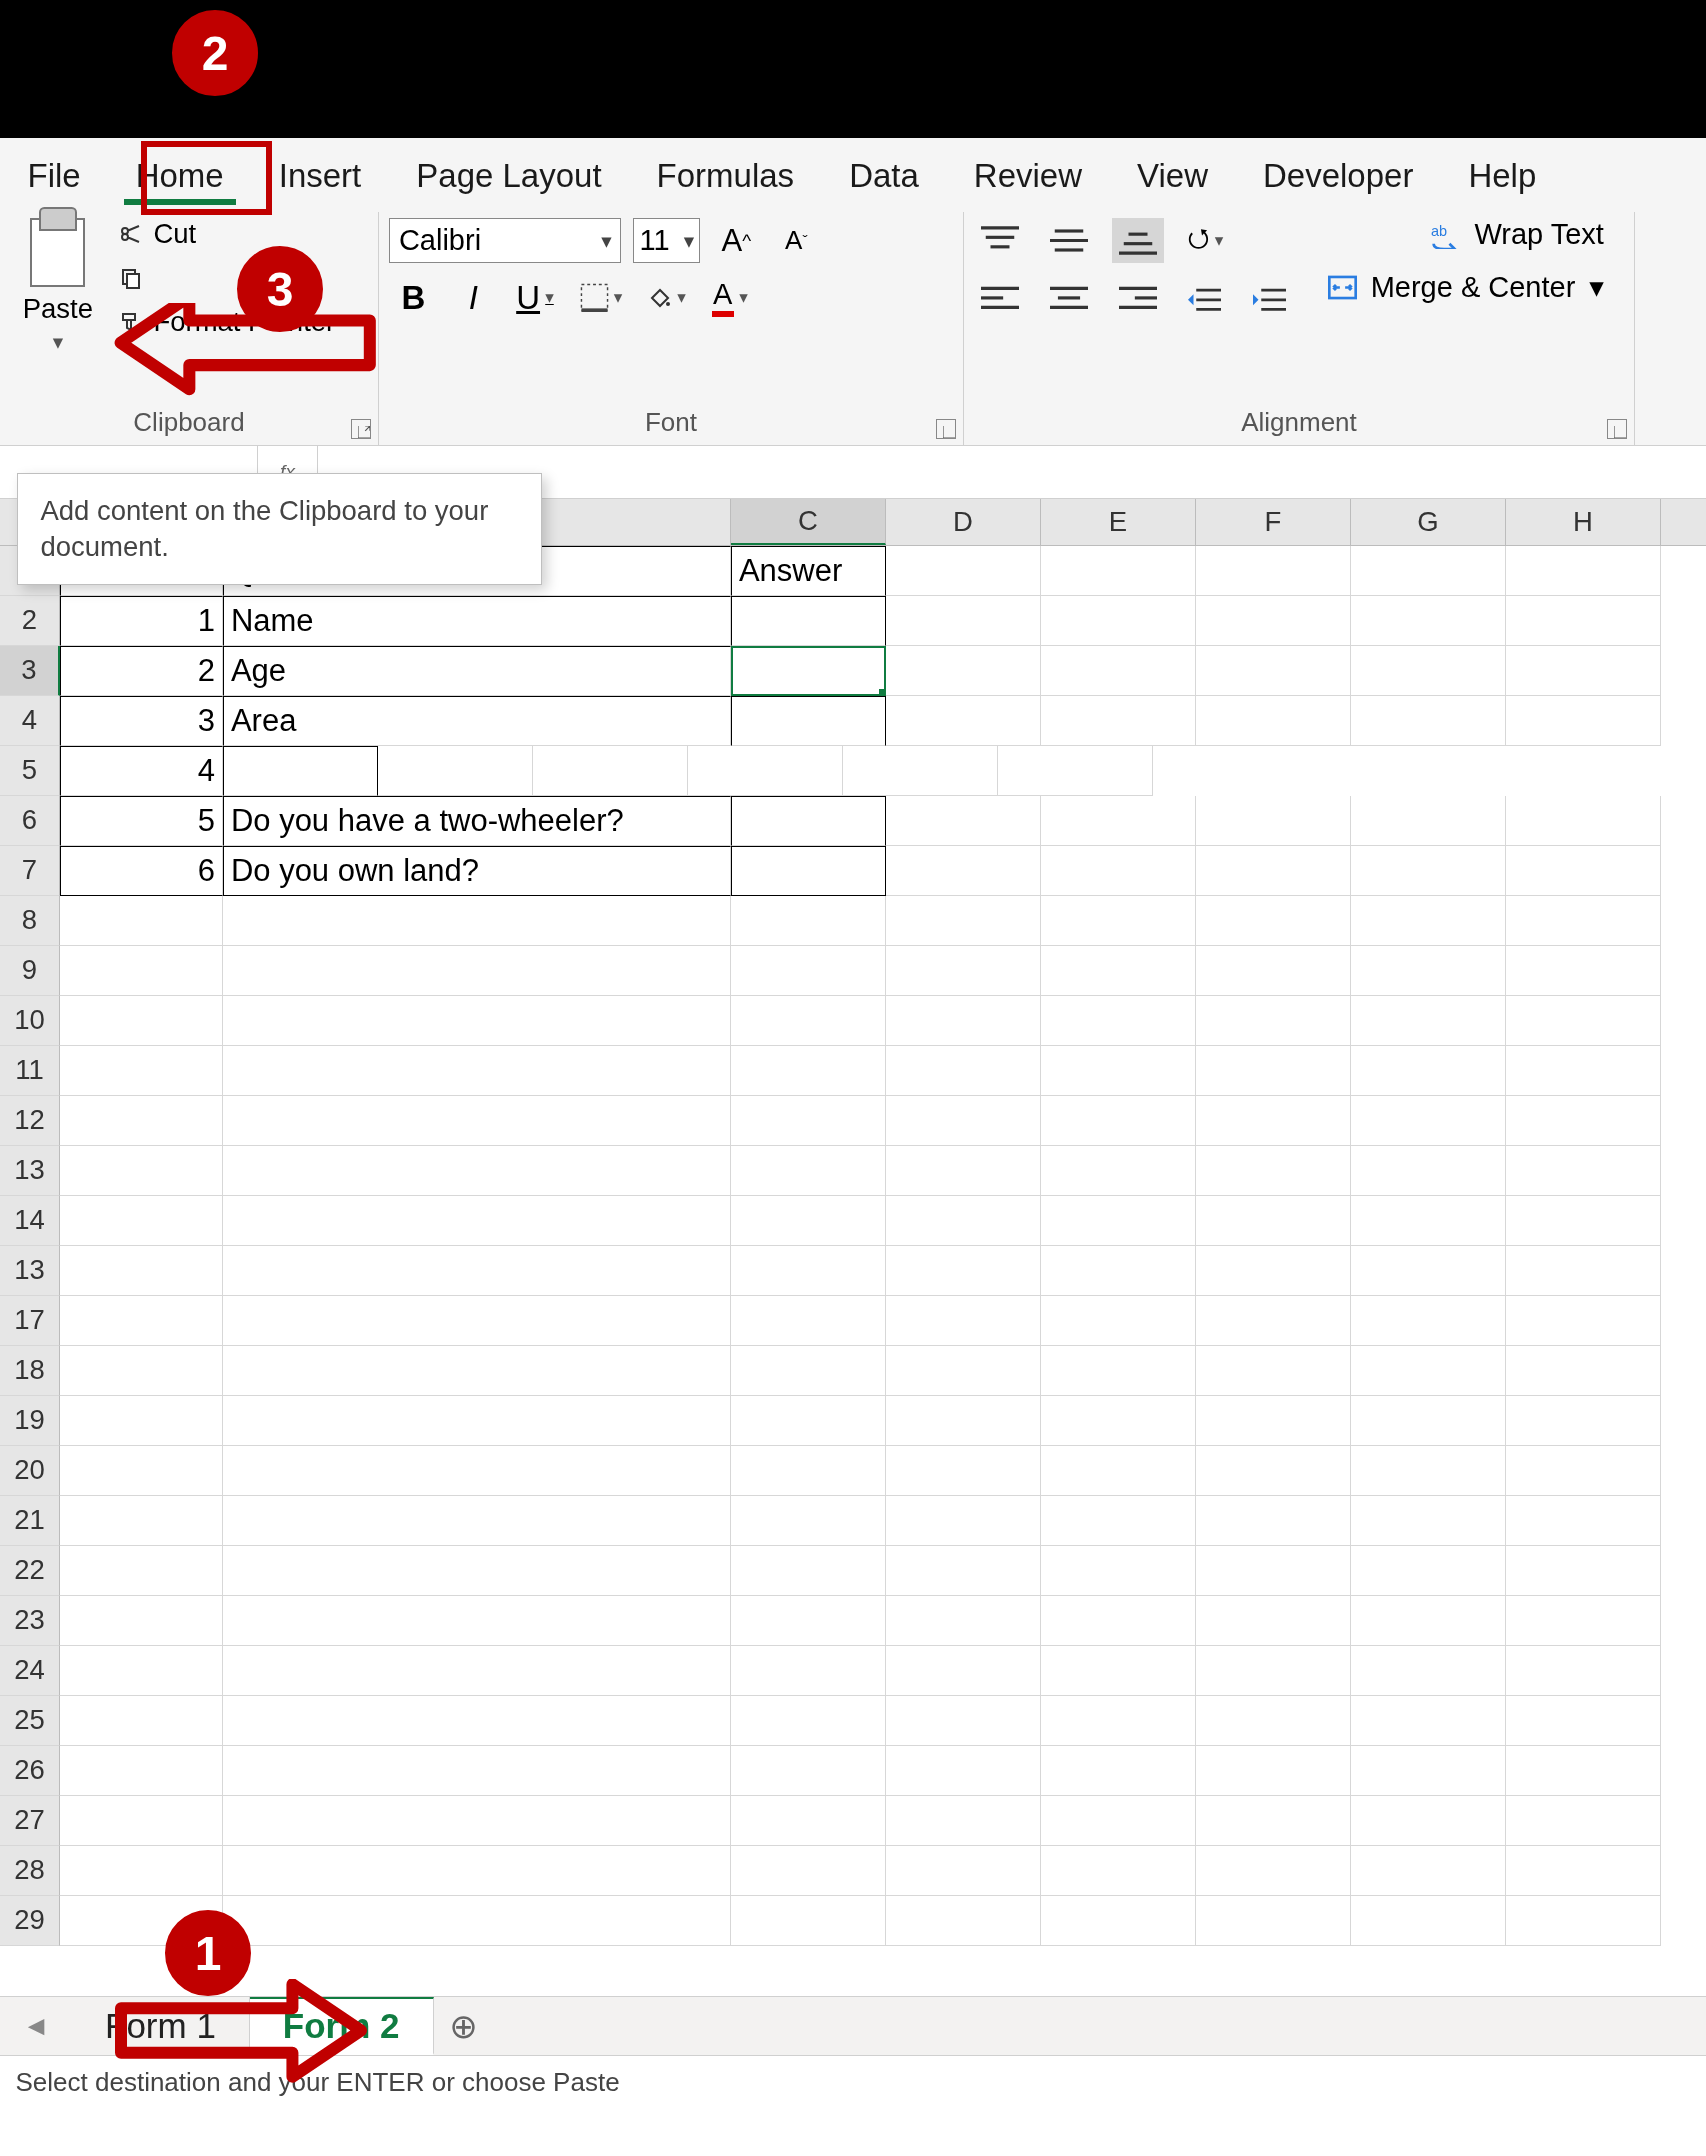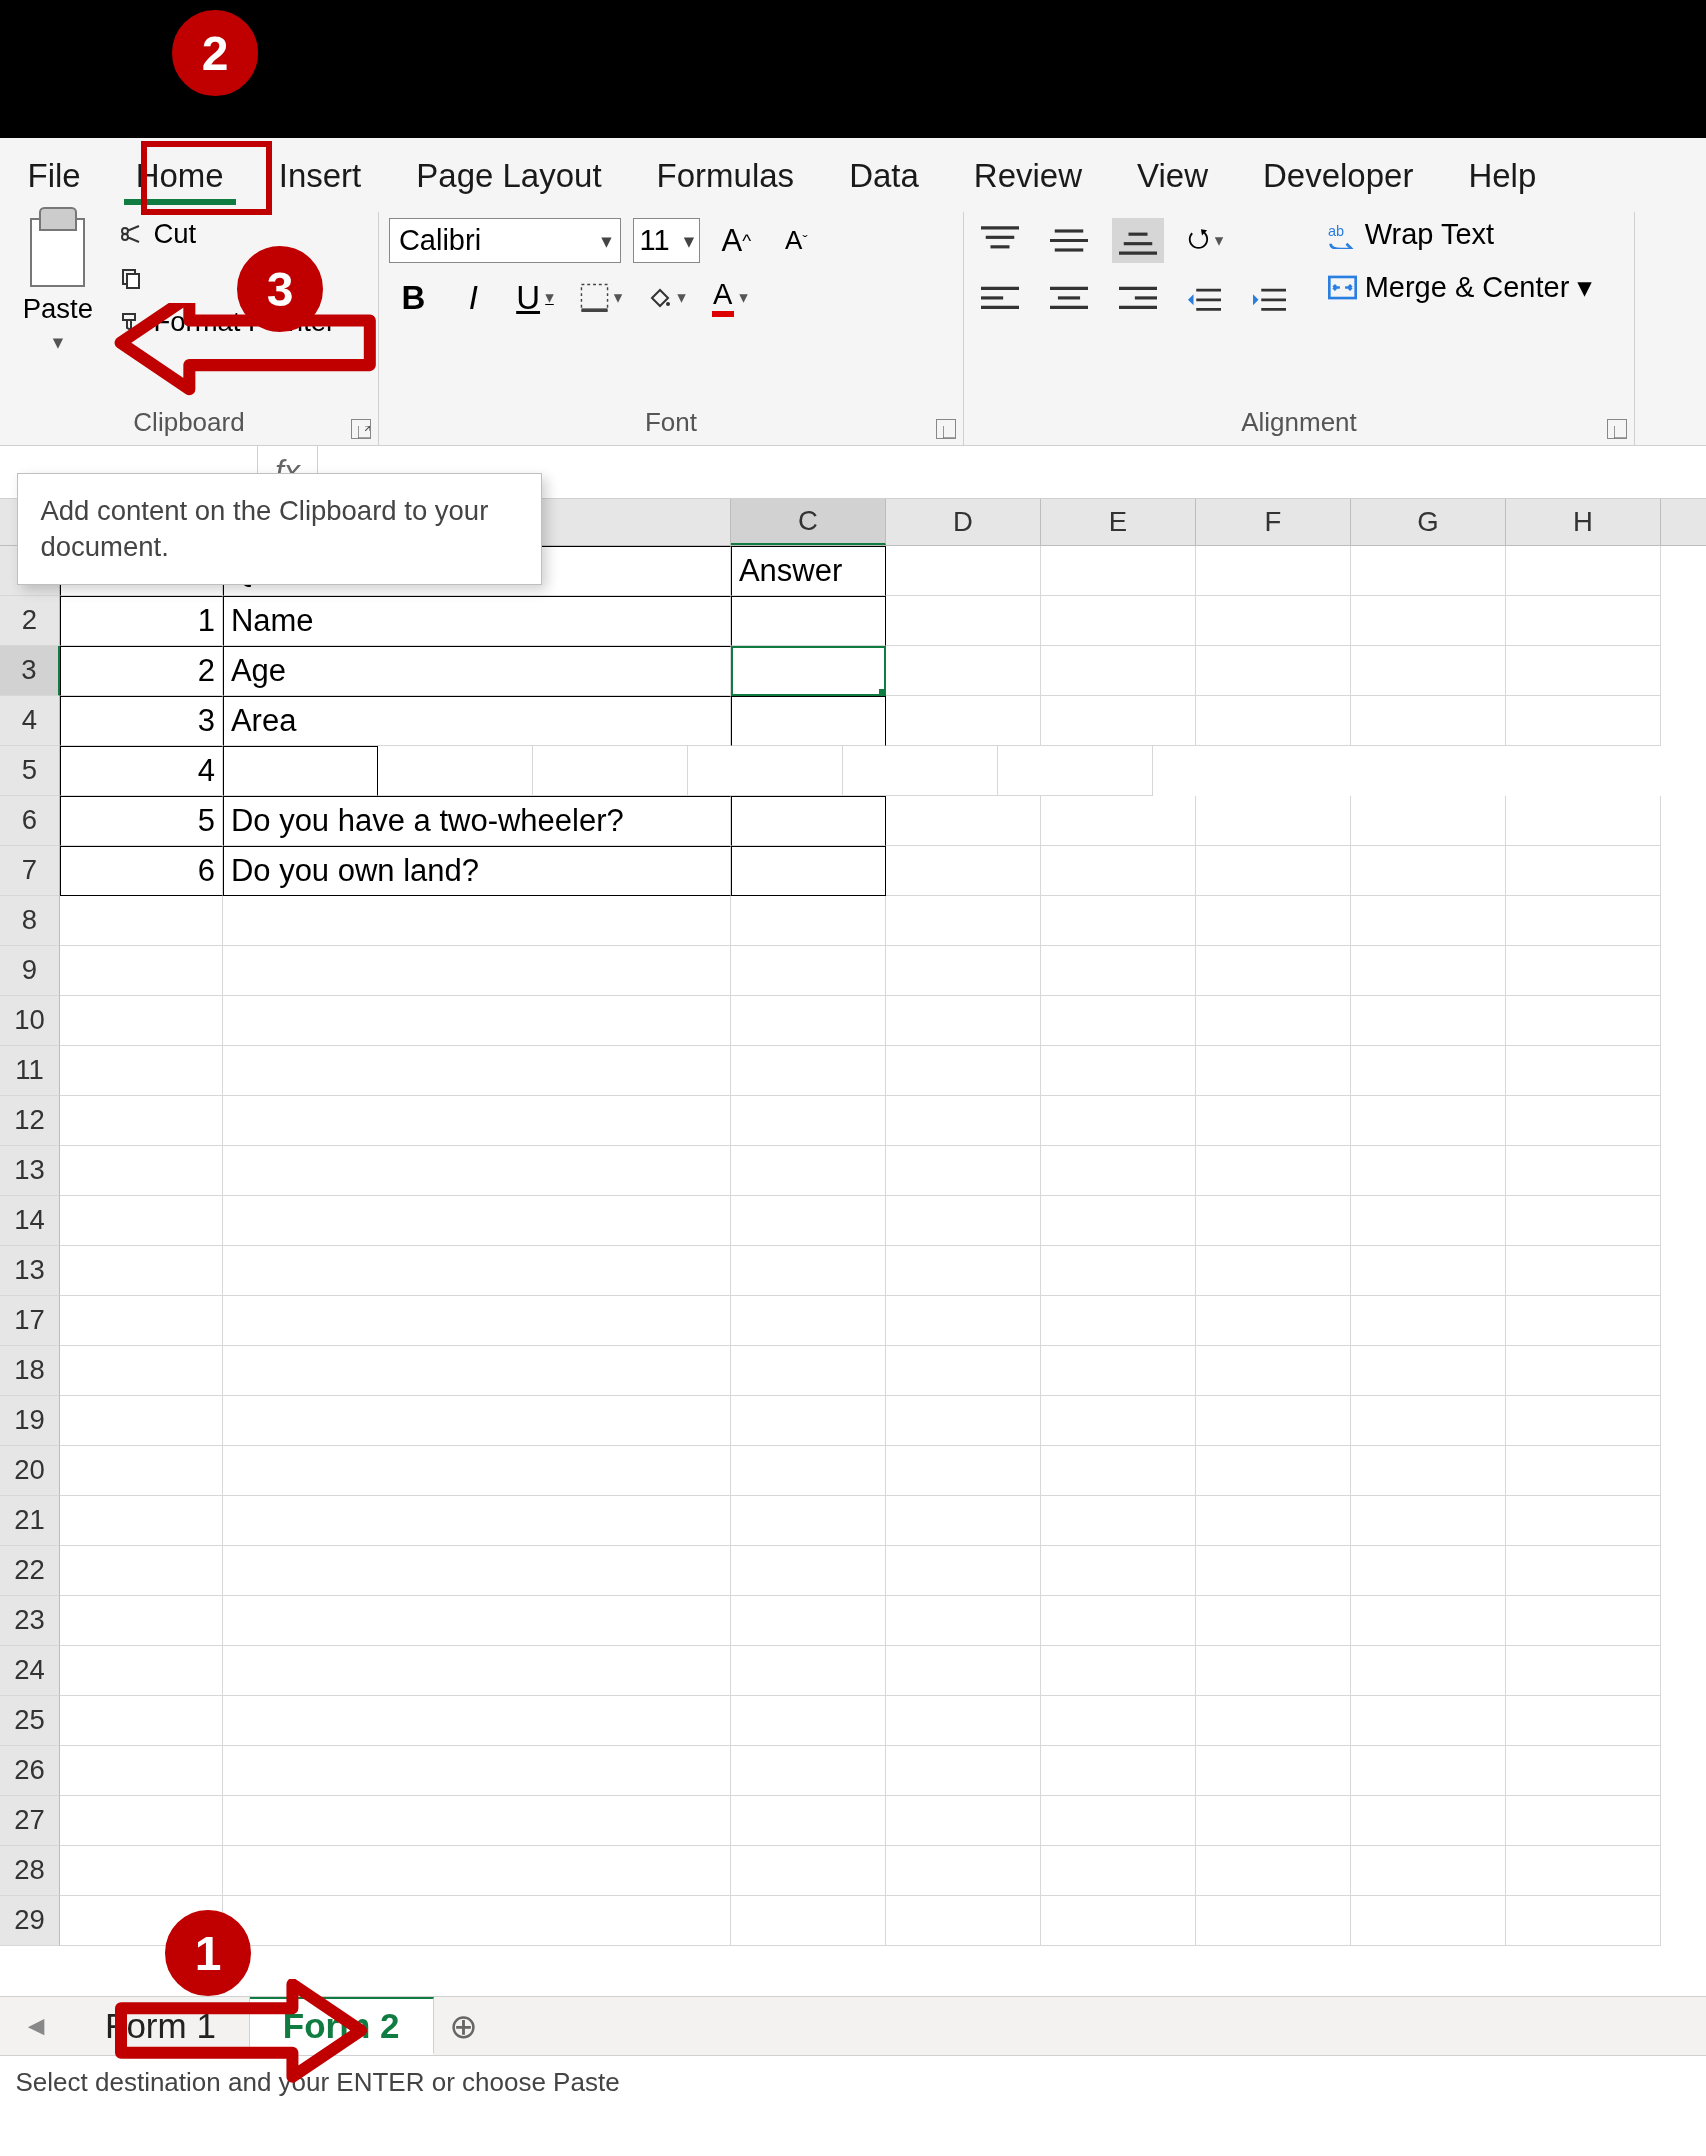--- a/index.html
+++ b/index.html
@@ -114,42 +114,42 @@
   }
   .ff-btn .caret { font-size:17px; margin-left:5.2px; color:#555;}
   .ff-btn.u { text-decoration:underline; }
   .font-color-btn .underline-bar { height:6px; background:#d00; width:22.4px;}
   .border-ic { width:29px; height:29px;}
   
   .align-rows { display:flex; flex-direction:column; gap:13.8px; }
   .align-rows .row { display:flex; gap:17px; align-items:center;}
   .align-btn svg { width:38px; height:31px;}
   .wrap-merge { display:flex; flex-direction:column; gap:19px; font-size:29px;}
-  .wrap-merge .row { display:flex; gap:8px; align-items:center;}
+  .wrap-merge .row { display:flex; gap:14px; align-items:center;justify-content:flex-end;}
   .wrap-merge svg {width:29px; height:29px;}
   
   .formula-bar {
     display:flex;
     border-bottom:0.9px solid #d0d0d0;
     background:#fff;
     height:53px;
   }
   .name-box {
     width:258px;
     border-right:0.9px solid #d0d0d0;
     display:flex;
     align-items:center;
     padding:0 12px;
     background:#fff;
   }
   .fx-box {
     width:60px;
     border-right:0.9px solid #d0d0d0;
     display:flex; align-items:center; justify-content:center;
-    font-style:italic; font-size:32px; color:#666;
+    font-style:italic; font-size:19px; color:#666;
   }
   .formula-input {
     flex:1;
     border:none;
     outline:none;
     font-size:27.5px;
     padding:0 10.3px;
     background:#fff;
   }
   

